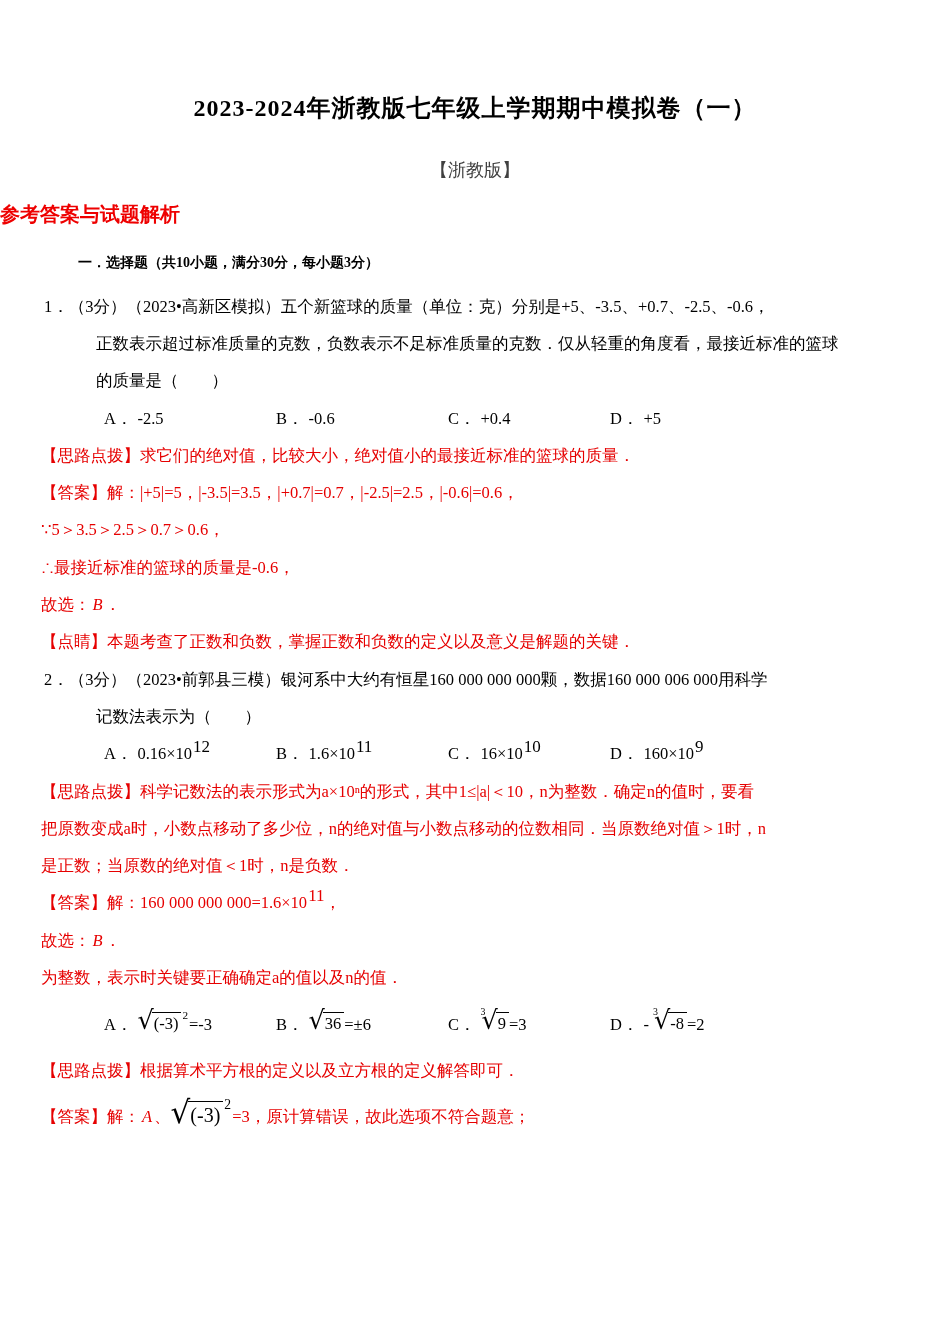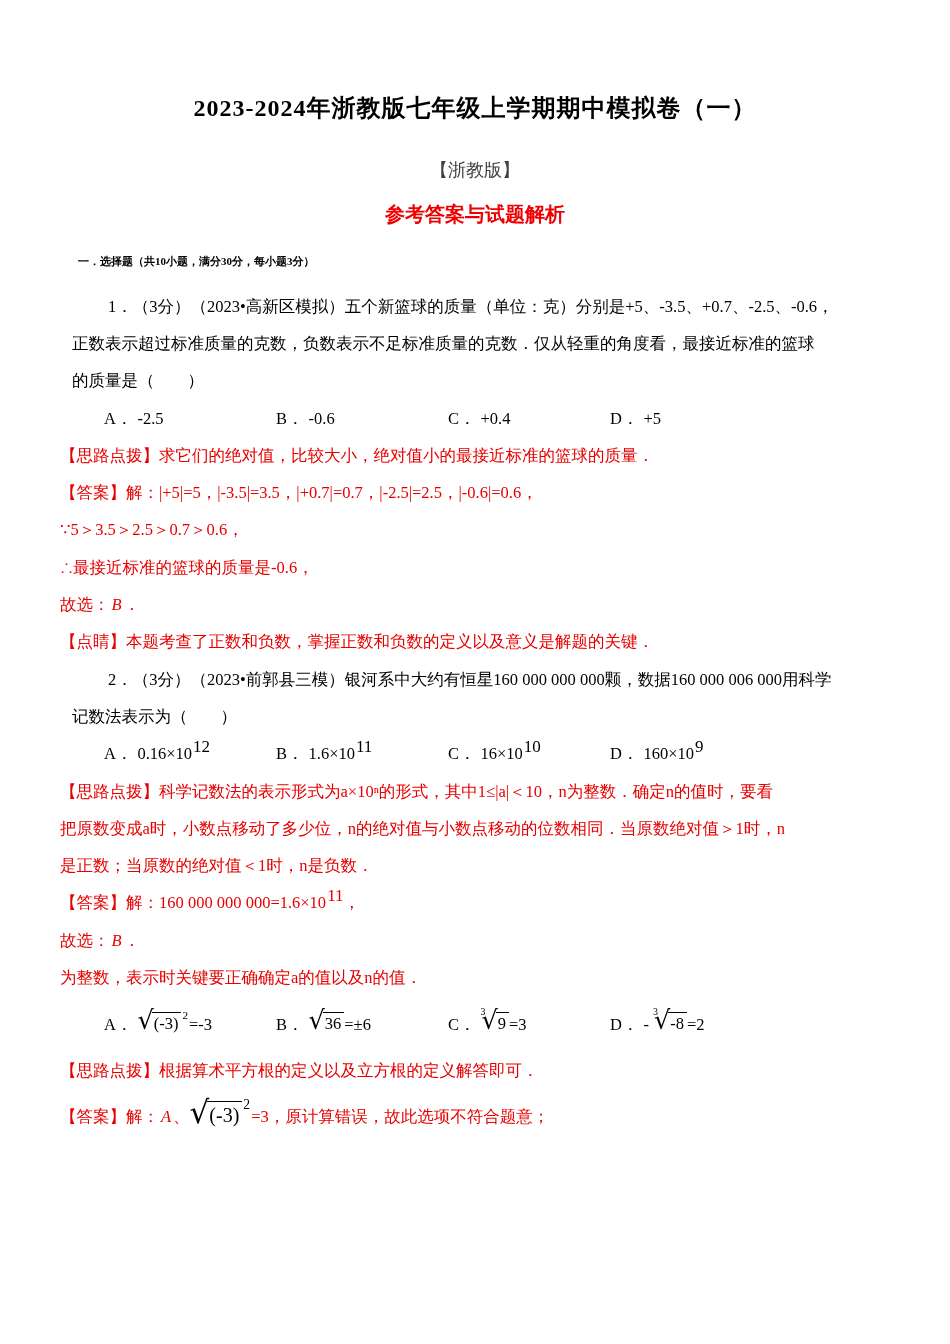--- a/index.html
+++ b/index.html
@@ -11,31 +11,31 @@
   .doc-title {
     position:absolute; top:92px; left:0; right:0;
     text-align:center; font-size:24px; font-weight:bold; letter-spacing:1px;
   }
   .doc-edition {
     position:absolute; top:158px; left:0; right:0;
     text-align:center; font-size:18px; color:#404040;
   }
   .answer-heading {
     position:absolute; top:201px; left:0; right:0;
-    text-align:center; font-size:20px; font-weight:bold;
+    text-align:left; font-size:20px; font-weight:bold;
     font-family:"Liberation Sans","DejaVu Sans",sans-serif; color:#ee0000;
   }
   .section-heading {
     position:absolute; top:254px; left:78px;
-    font-size:11px; font-weight:bold;
+    font-size:14px; font-weight:bold;
   }
   .content { position:absolute; top:288px; left:0; right:0; font-size:16.5px; }
-  .line { height:37.3px; display:flex; align-items:center; white-space:nowrap; padding-left:60px; }
-  .line.qfirst { padding-left:108px; }
-  .line.qcont  { padding-left:72px; }
+  .line { height:37.3px; display:flex; align-items:center; white-space:nowrap; padding-left:41px; }
+  .line.qfirst { padding-left:44px; }
+  .line.qcont  { padding-left:96px; }
   .line.tall   { height:56px; }
   .line.tall2  { height:54px; }
   .red { color:#e60000; }
   .blk { color:#000000; }
   .options-row { position:relative; padding-left:0; }
   .opt { position:absolute; display:flex; align-items:center; }
   .opt.c1 { left:104px; } .opt.c2 { left:276px; } .opt.c3 { left:448px; } .opt.c4 { left:610px; }
   .opt-label { margin-right:5px; }
   .exp { font-size:17px; position:relative; top:-7px; margin-left:1px; }
   .var { font-style:italic; margin:0 2px; }

